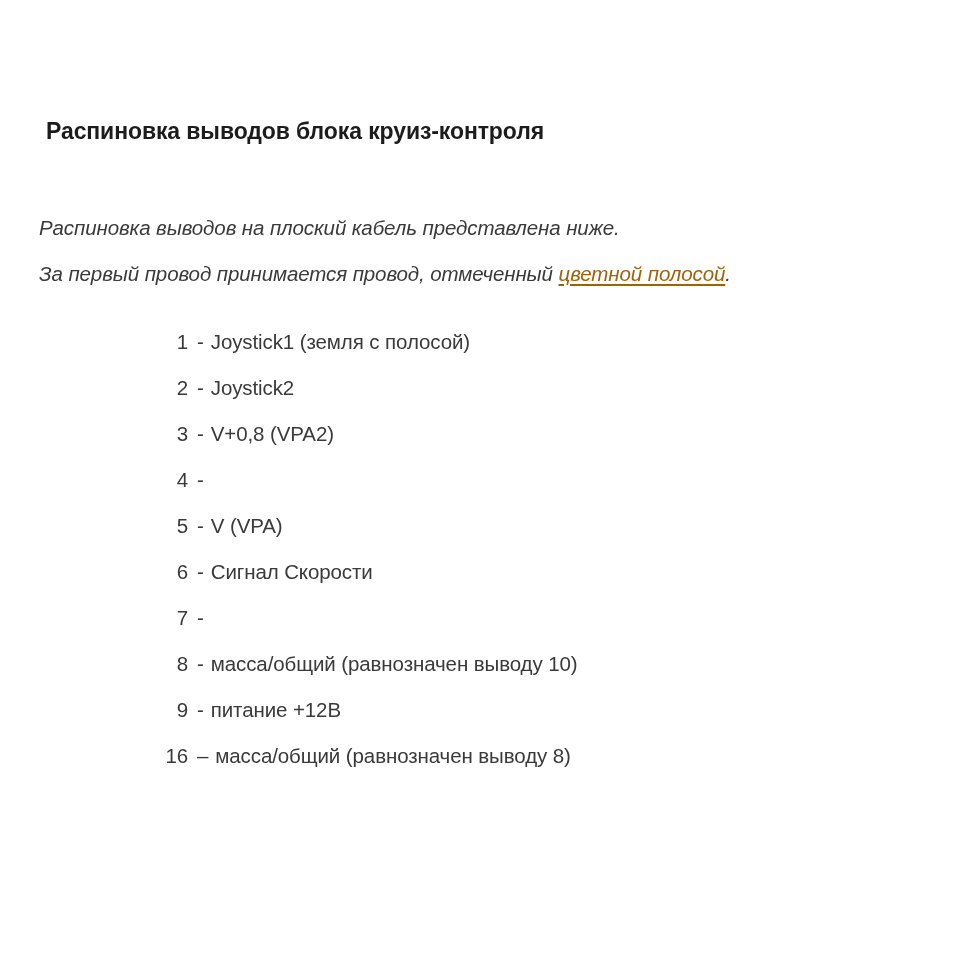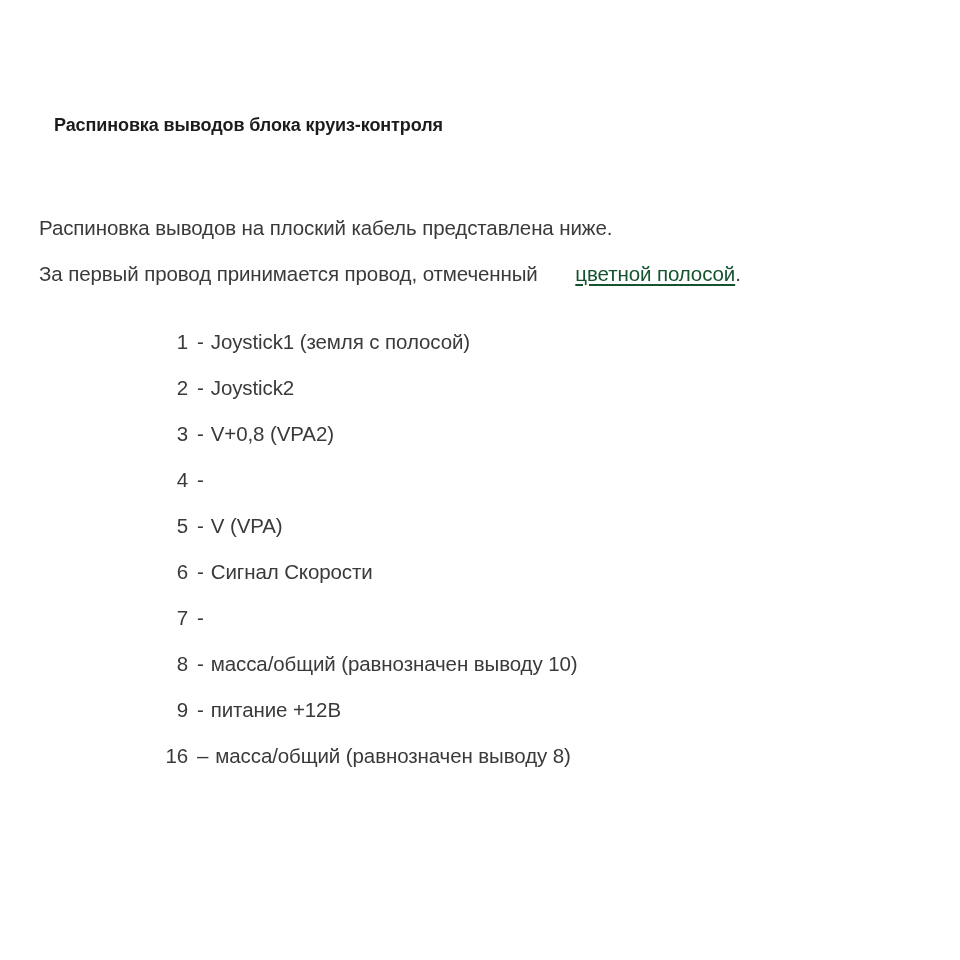--- a/index.html
+++ b/index.html
@@ -20,48 +20,48 @@
     position: absolute;
     top: 0;
     left: 0;
     width: 960px;
     height: 960px;
     background: #ffffff;
   }
 
   .doc-title {
     position: absolute;
-    left: 54px;
+    left: 46px;
     top: 103px;
-    font-size: 18px;
+    font-size: 23px;
     font-weight: bold;
     color: #1c1c1c;
     letter-spacing: -0.1px;
     white-space: nowrap;
     text-align: center;
   }
 
   .para {
     position: absolute;
     left: 39px;
     font-size: 20.5px;
     font-weight: normal;
     color: #3a3a3a;
     letter-spacing: -0.1px;
     white-space: nowrap;
+    font-style: italic;
   }
   .para-1 { top: 195px; }
   .para-2 { top: 241px; }
 
   .underlined {
     text-decoration: underline;
     text-decoration-thickness: 1.6px;
     text-underline-offset: 3px;
-    color: #14532d;
-    margin-left: 32px;
+    color: #a16207;
   }
 
   .pin-list {
     position: absolute;
     left: 160px;
     top: 330px;
     width: 700px;
     margin: 0;
     padding: 0;
     list-style: none;

